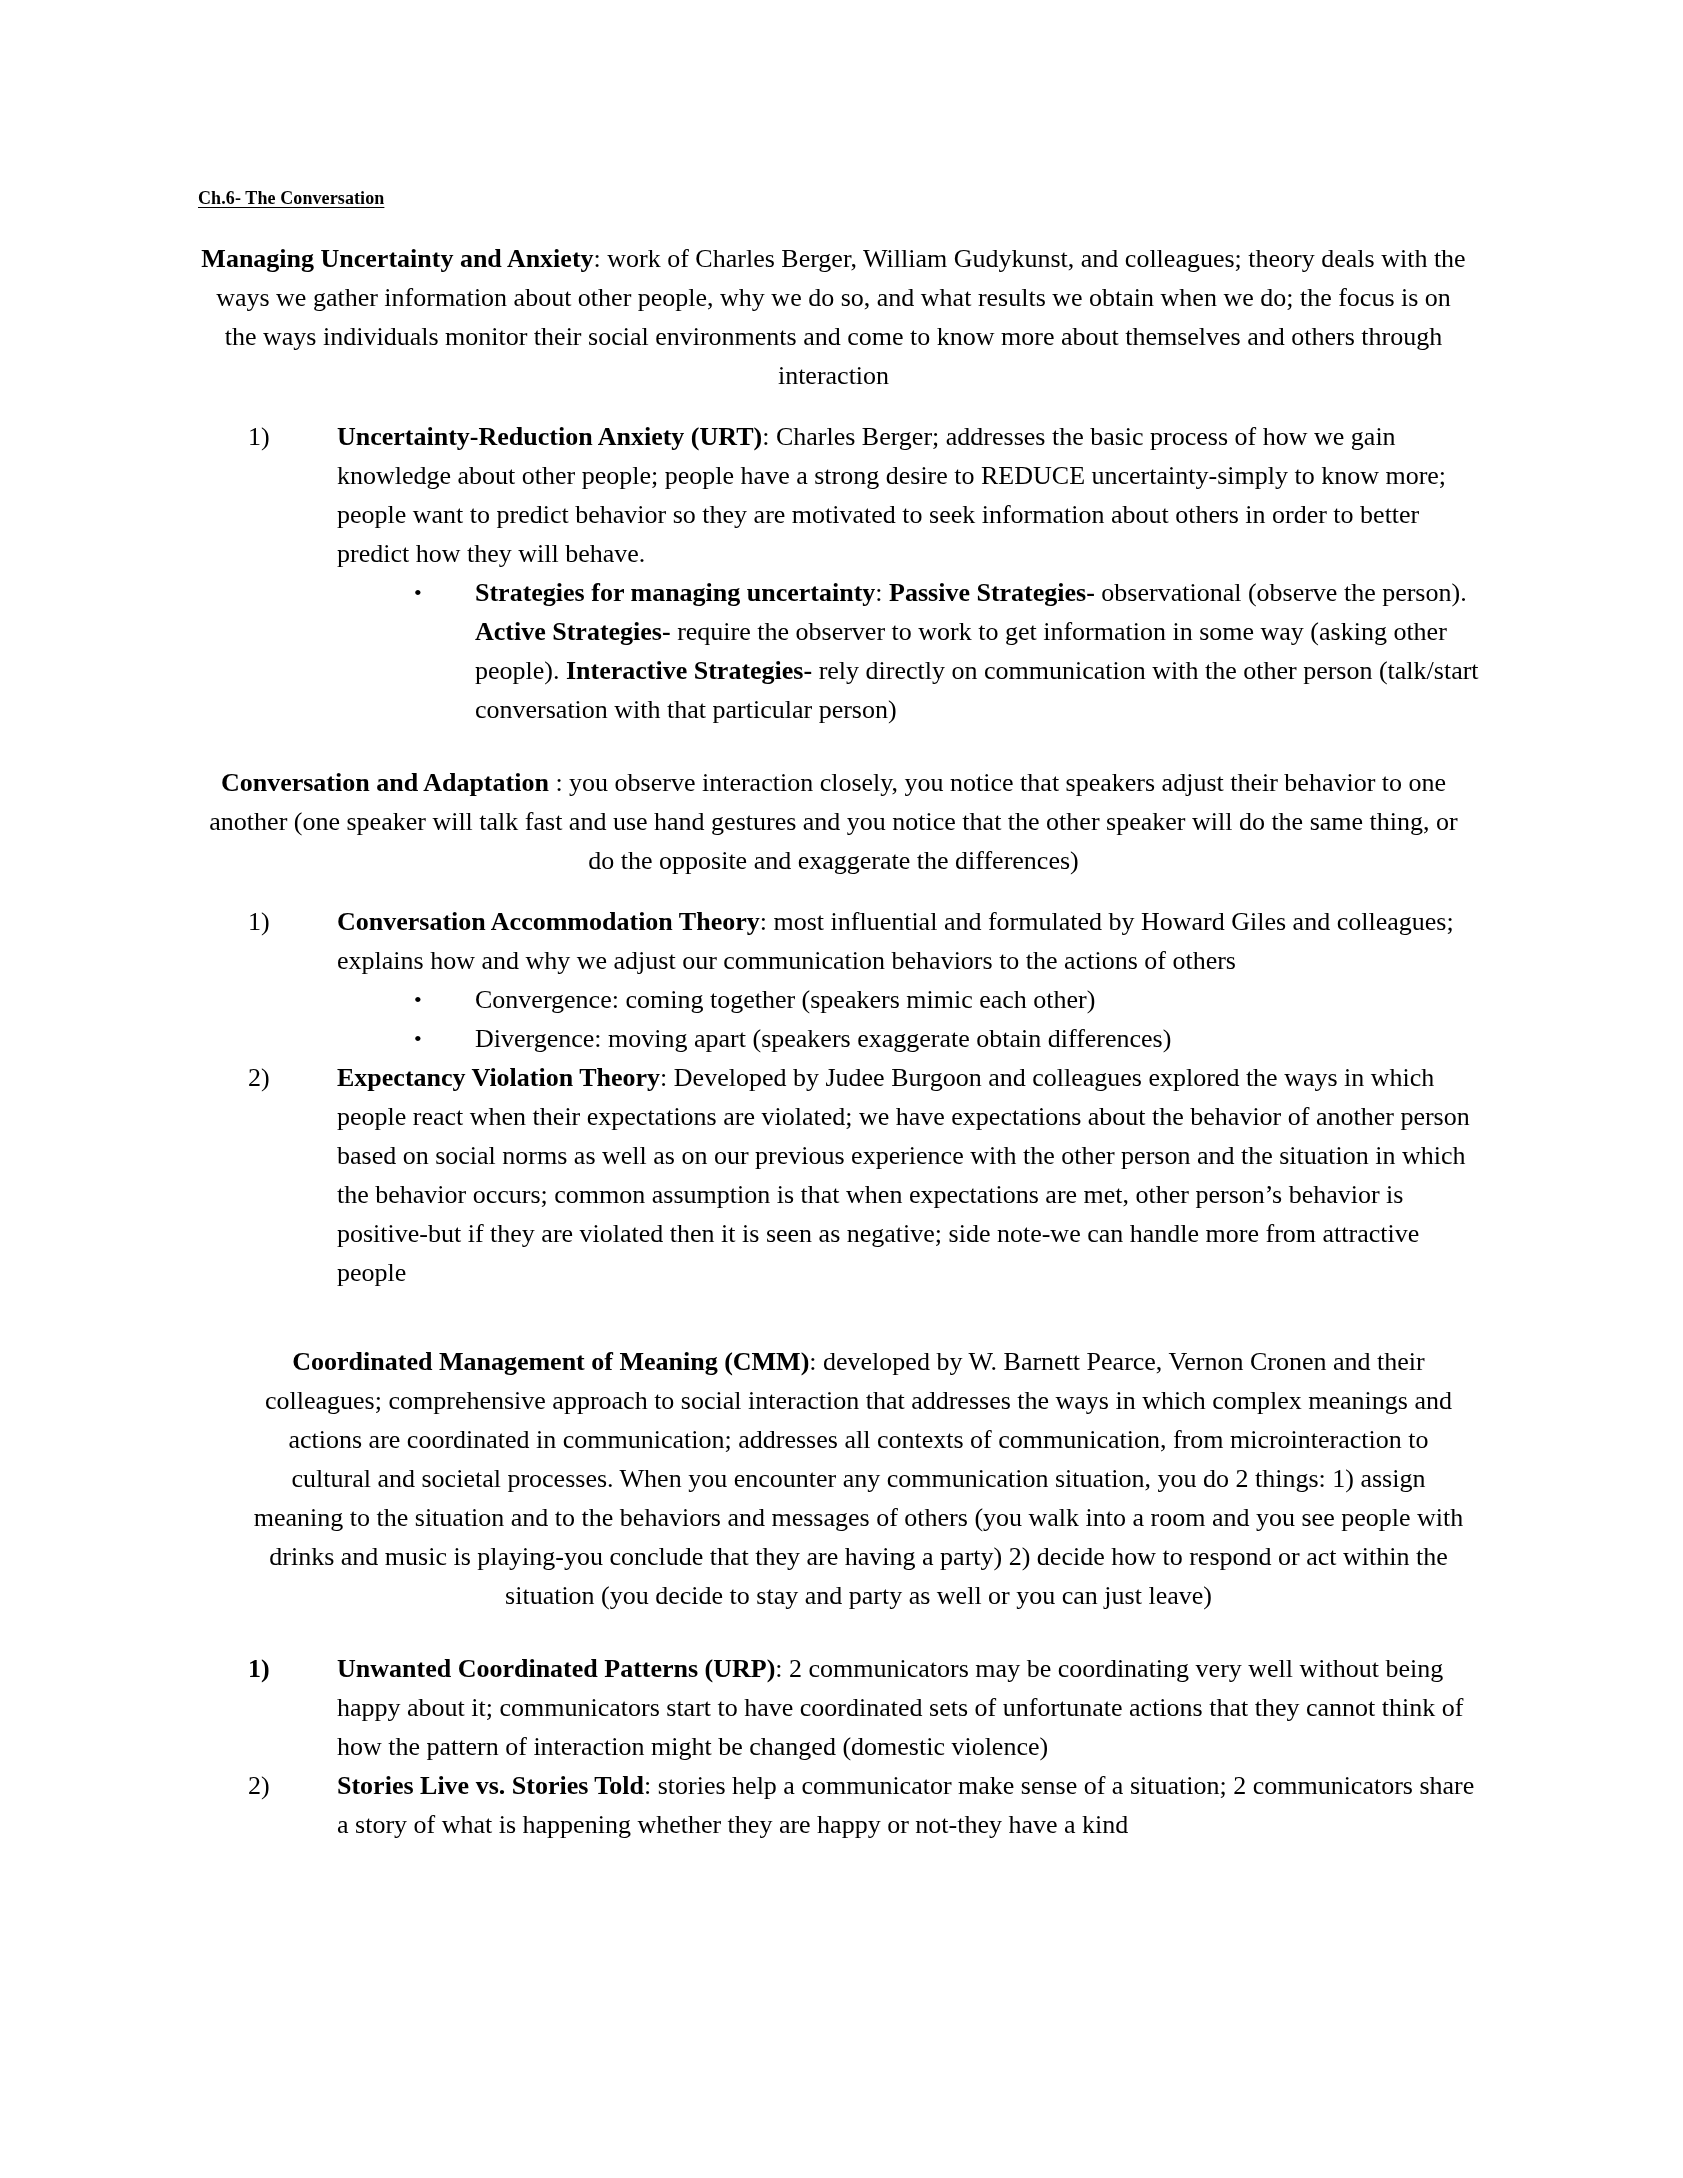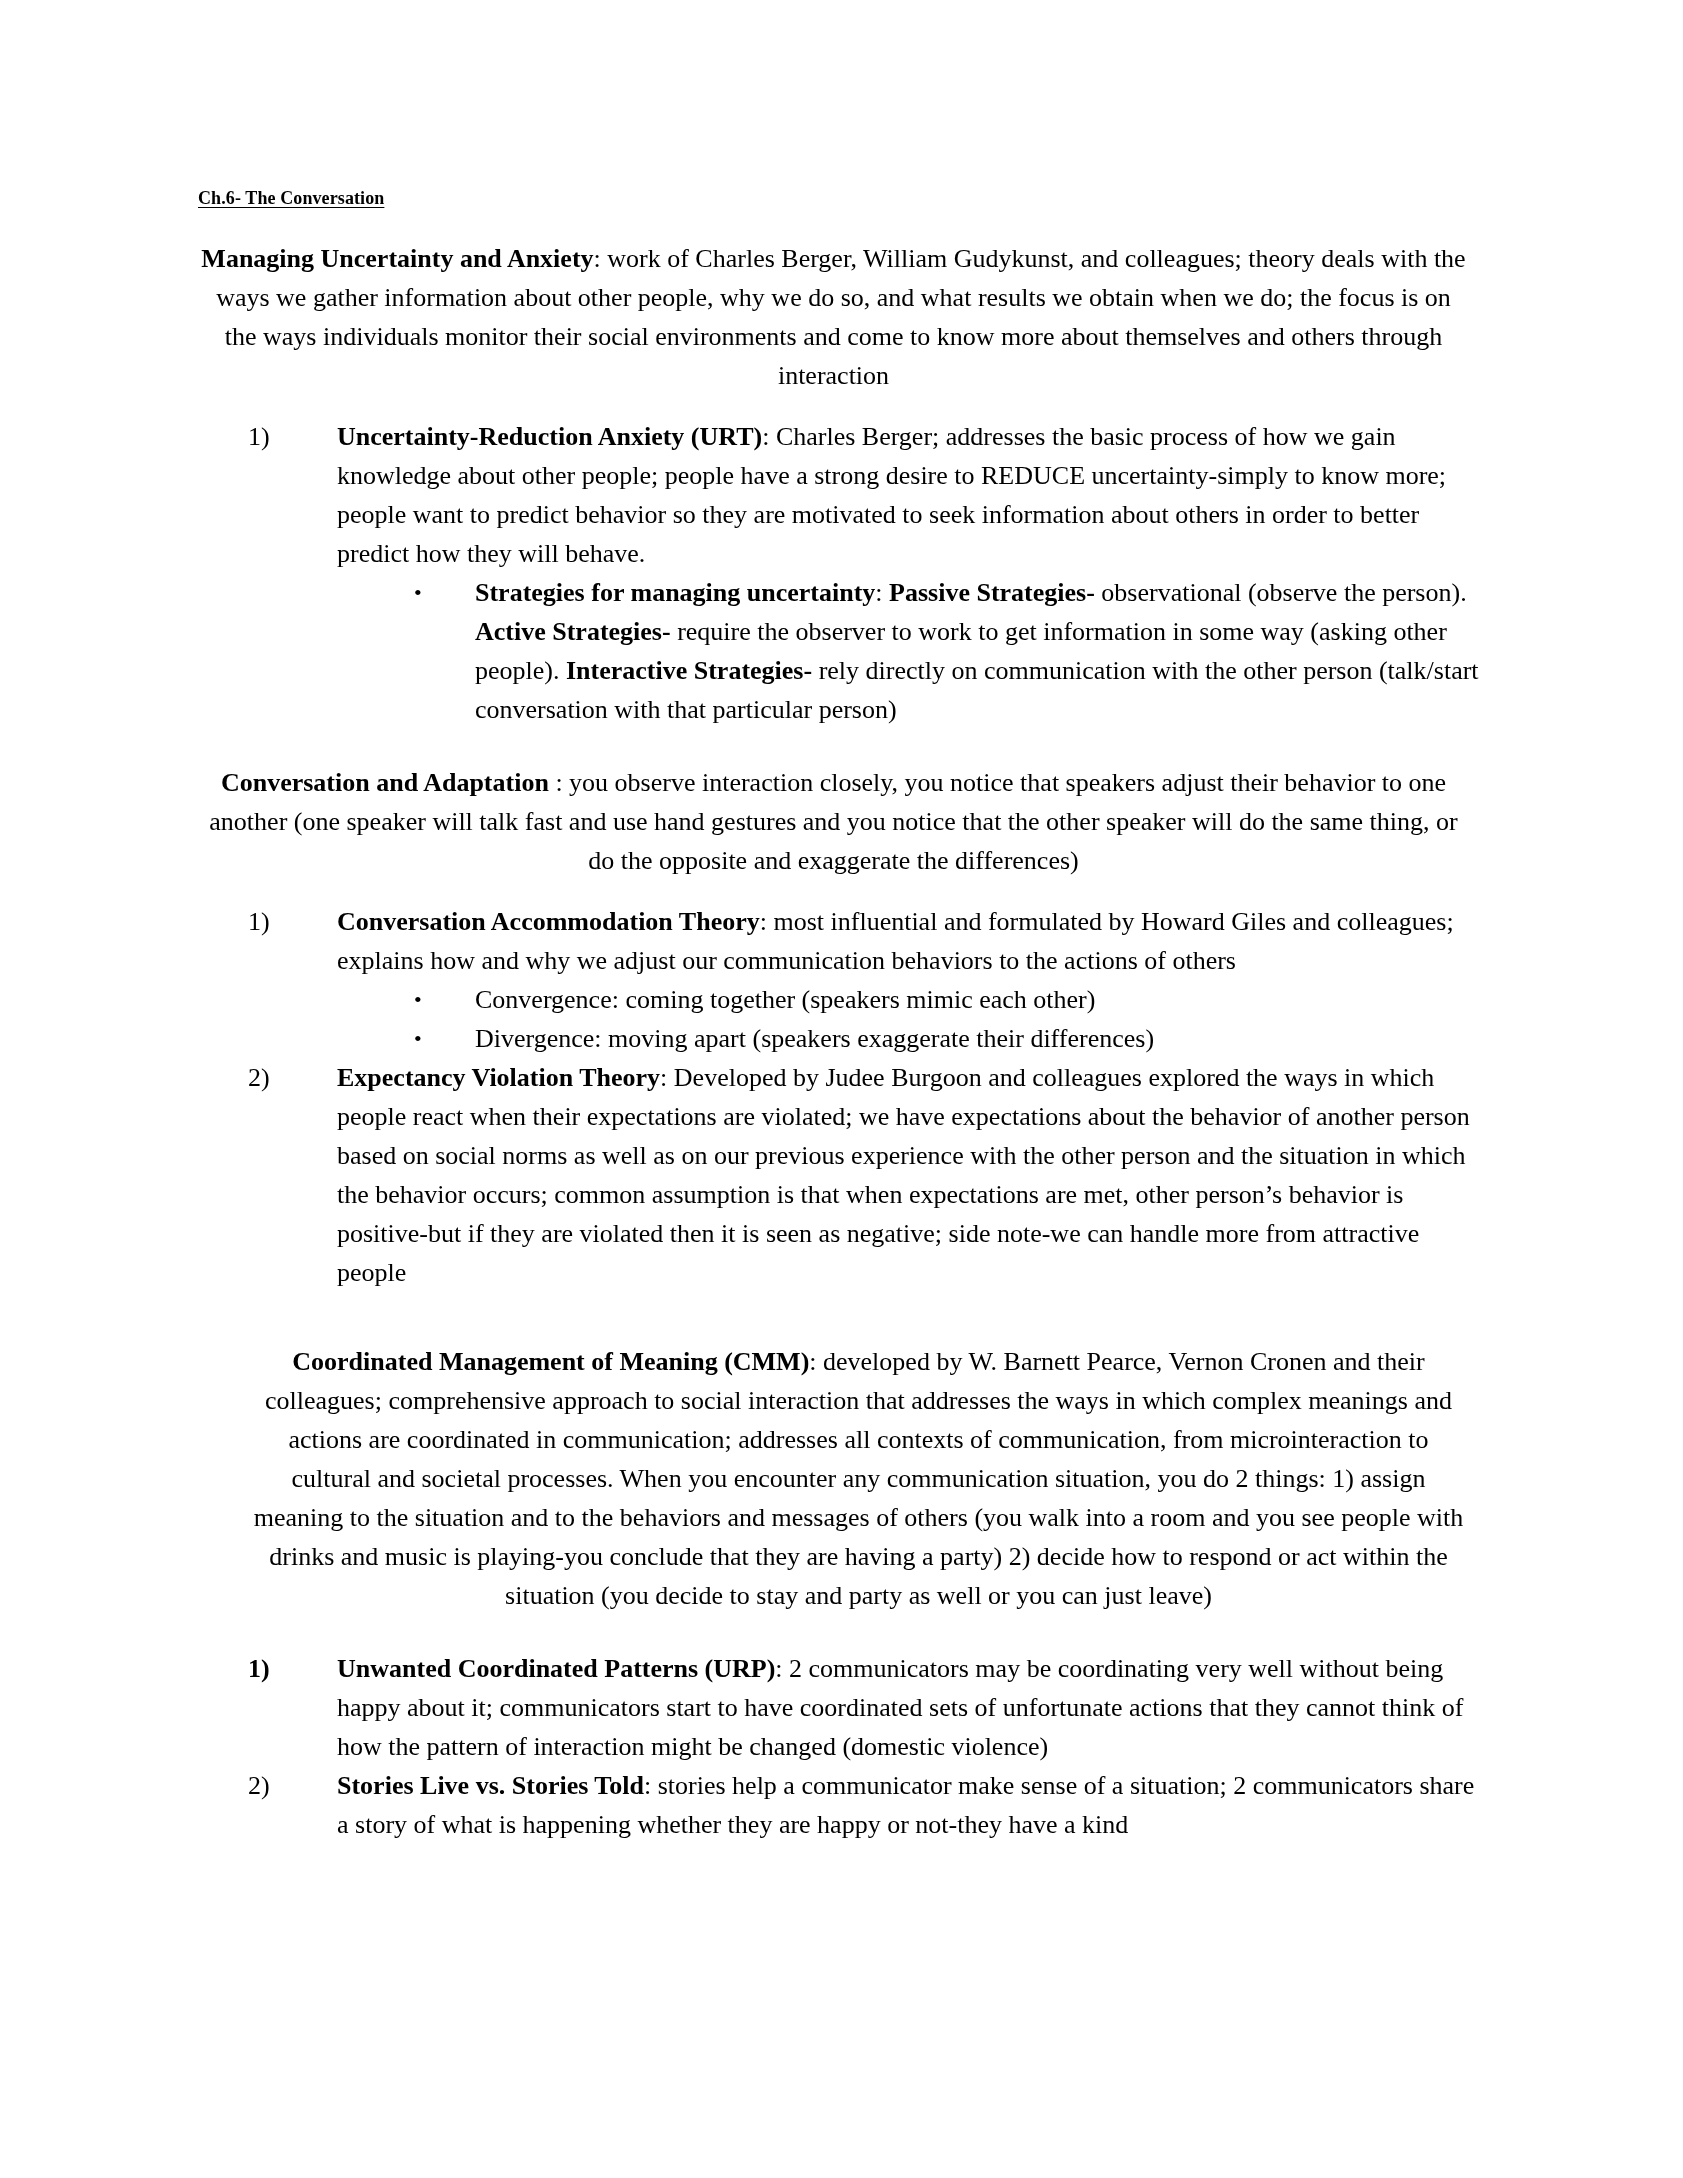--- a/index.html
+++ b/index.html
@@ -114,21 +114,21 @@
 
   <ol class="numlist">
     <li>
       <span class="marker">1)</span><b>Conversation Accommodation Theory</b><span>: most influential and formulated by Howard Giles and colleagues; explains how and why we adjust our communication behaviors to the actions of others</span>
 
       <ul class="bullist">
         <li>
           <span class="bullet">•</span><span>Convergence: coming together (speakers mimic each other)</span>
         </li>
         <li>
-          <span class="bullet">•</span><span> Divergence: moving apart (speakers exaggerate their differences)</span>
+          <span class="bullet">•</span><span> Divergence: moving apart (speakers exaggerate obtain differences)</span>
         </li>
       </ul>
     </li>
     <li>
       <span class="marker">2)</span><b>Expectancy Violation Theory</b><span>: Developed by Judee Burgoon and colleagues explored the ways in which people react when their expectations are violated; we have expectations about the behavior of another person based on social norms as well as on our previous experience with the other person and the situation in which the behavior occurs; common assumption is that when expectations are met, other person’s behavior is positive-but if they are violated then it is seen as negative; side note-we can handle more from attractive people</span>
     </li>
   </ol>
 
   <div class="gap-md"></div>
 

